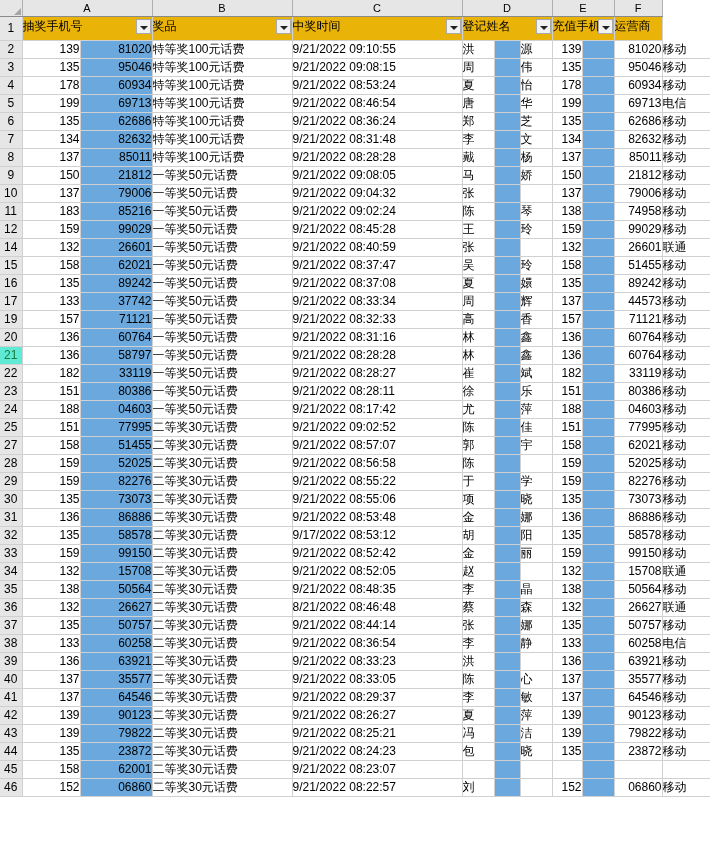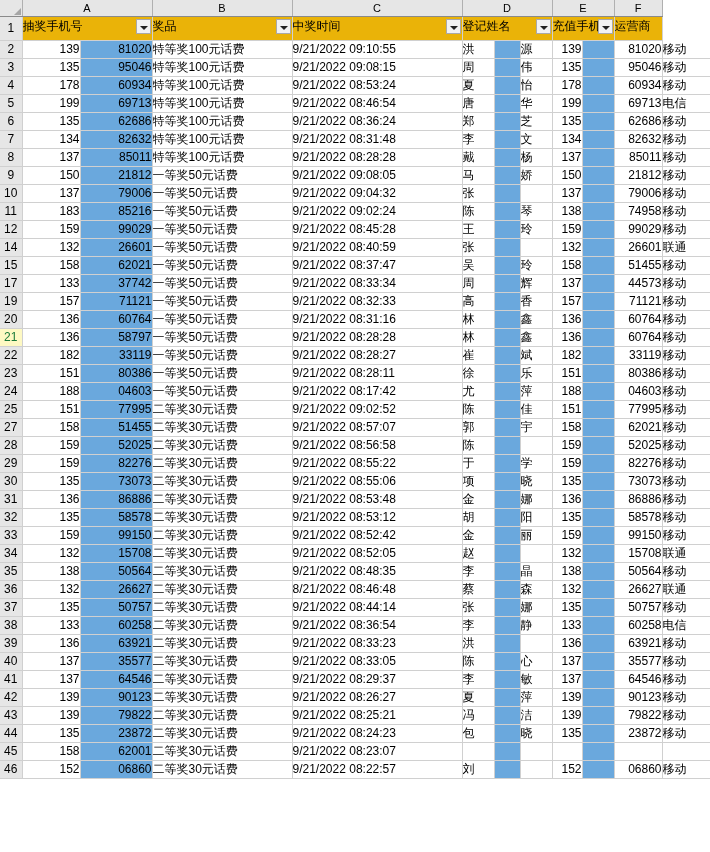--- a/index.html
+++ b/index.html
@@ -66,21 +66,21 @@
   td.rowhead {
     background: #e6e6e6;
     border-right: 1px solid #8a8a8a;
     border-bottom: 1px solid #b0b0b0;
     text-align: center;
     font-size: 11px;
     line-height: 17px;
     color: #000;
   }
   td.rowhead.sel {
-    background: #fef9c3;
+    background: #5eead4;
     color: #1a7a3a;
     font-weight: normal;
     margin-left: 32px;
   }
   
   td.hcell {
     background: #eab308;
     position: relative;
     padding-left: 3px;
     line-height: 18px;
@@ -357,20 +357,34 @@
           <td class="ctr">9/21/2022  08:37:47</td>
           <td class="txt">吴</td>
           <td class="selcol"></td>
           <td class="txt">玲</td>
           <td class="num">158</td>
           <td class="selcol"></td>
           <td class="num">51455</td>
           <td class="txt">移动</td>
         </tr>
         <tr>
+          <td class="rowhead">16</td>
+          <td class="num">135</td>
+          <td class="num selcol">89242</td>
+          <td class="txt">一等奖50元话费</td>
+          <td class="ctr">9/21/2022  08:37:08</td>
+          <td class="txt">夏</td>
+          <td class="selcol"></td>
+          <td class="txt">嬛</td>
+          <td class="num">135</td>
+          <td class="selcol"></td>
+          <td class="num">89242</td>
+          <td class="txt">移动</td>
+        </tr>
+        <tr>
           <td class="rowhead">17</td>
           <td class="num">133</td>
           <td class="num selcol">37742</td>
           <td class="txt">一等奖50元话费</td>
           <td class="ctr">9/21/2022  08:33:34</td>
           <td class="txt">周</td>
           <td class="selcol"></td>
           <td class="txt">辉</td>
           <td class="num">137</td>
           <td class="selcol"></td>
@@ -543,21 +557,21 @@
           <td class="num">136</td>
           <td class="selcol"></td>
           <td class="num">86886</td>
           <td class="txt">移动</td>
         </tr>
         <tr>
           <td class="rowhead">32</td>
           <td class="num">135</td>
           <td class="num selcol">58578</td>
           <td class="txt">二等奖30元话费</td>
-          <td class="ctr">9/21/2022  08:53:12</td>
+          <td class="ctr">9/17/2022  08:53:12</td>
           <td class="txt">胡</td>
           <td class="selcol"></td>
           <td class="txt">阳</td>
           <td class="num">135</td>
           <td class="selcol"></td>
           <td class="num">58578</td>
           <td class="txt">移动</td>
         </tr>
         <tr>
           <td class="rowhead">33</td>

